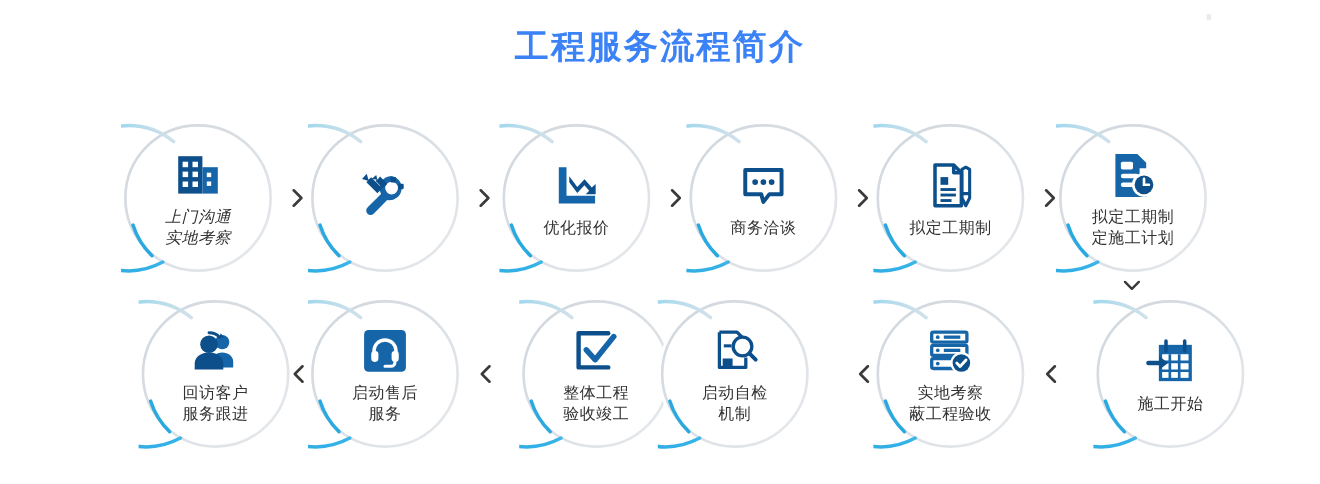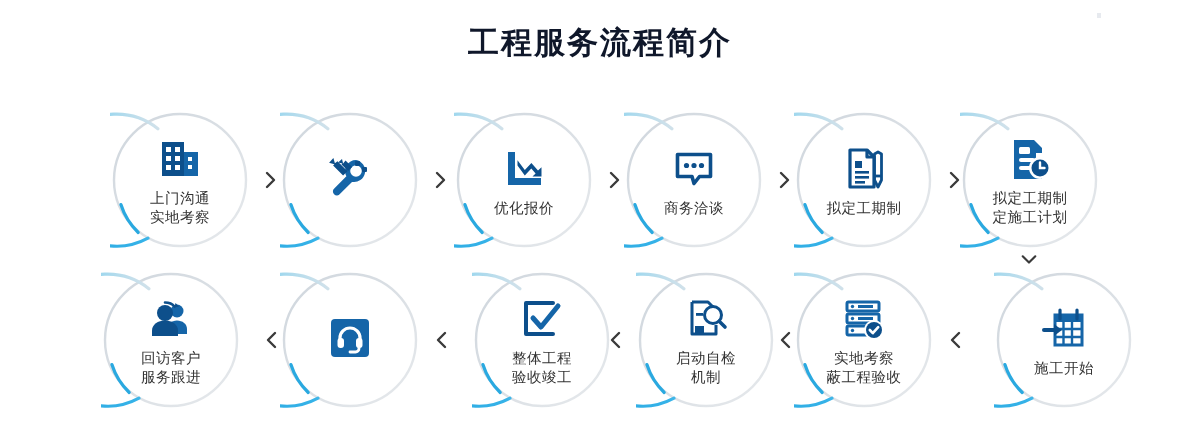--- a/index.html
+++ b/index.html
@@ -85,25 +85,25 @@
     width:4px;height:5px;
     background:#dfe3ea;
     opacity:.75;
   }
 </style>
 </head>
 <body>
 
 <div class="page">
 
-  <div class="title" style="color: #0f172a;">工程服务流程简介</div>
+  <div class="title" style="color: #3b82f6;">工程服务流程简介</div>
   <div class="dot-artifact"></div>
 
   <div class="row row1">
-      <div class="node" style="left: 100px;">
+      <div class="node" style="left: 100px; font-style: italic;">
         <div class="circle">
   <svg class="ring" width="140" height="140" viewBox="0 0 140 140" aria-hidden="true">
     <defs>
       <linearGradient id="grow1-0" x1="0%" y1="100%" x2="100%" y2="0%">
         <stop offset="0%" stop-color="#2aa9e0"></stop>
         <stop offset="45%" stop-color="#35b2e8"></stop>
         <stop offset="72%" stop-color="#8fd4ef"></stop>
         <stop offset="100%" stop-color="#dfe4e9"></stop>
       </linearGradient>
       <linearGradient id="hrow1-0" x1="0%" y1="0%" x2="100%" y2="100%">
@@ -370,21 +370,21 @@
           </div>
         </div>
       </div>
       <div class="chev" style="left: 1020px; top: 148px; color: rgb(58, 58, 58);">
         <svg width="20" height="14" viewBox="0 0 20 14">
           <path d="M3 4l7 7 7-7" fill="none" stroke="currentColor" stroke-width="2.4" stroke-linecap="round" stroke-linejoin="round"></path>
         </svg>
       </div>
     </div>
   <div class="row row2">
-      <div class="node" style="left: 91px;">
+      <div class="node" style="left: 116px;">
         <div class="circle">
   <svg class="ring" width="140" height="140" viewBox="0 0 140 140" aria-hidden="true">
     <defs>
       <linearGradient id="grow2-0" x1="0%" y1="100%" x2="100%" y2="0%">
         <stop offset="0%" stop-color="#2aa9e0"></stop>
         <stop offset="45%" stop-color="#35b2e8"></stop>
         <stop offset="72%" stop-color="#8fd4ef"></stop>
         <stop offset="100%" stop-color="#dfe4e9"></stop>
       </linearGradient>
       <linearGradient id="hrow2-0" x1="0%" y1="0%" x2="100%" y2="100%">
@@ -447,20 +447,24 @@
           <div class="inner">
             <div class="icon">
     <svg width="50" height="50" viewBox="0 0 50 50">
       <rect x="6" y="6" width="38" height="38" rx="4" fill="#1565a8"></rect>
       <path d="M15 29v-4a10 10 0 0 1 20 0v4" fill="none" stroke="#fff" stroke-width="3.2" stroke-linecap="round"></path>
       <rect x="12.5" y="25" width="6.5" height="10" rx="3" fill="#fff"></rect>
       <rect x="31" y="25" width="6.5" height="10" rx="3" fill="#fff"></rect>
       <path d="M34 34v1.5a3.5 3.5 0 0 1-3.5 3.5H25" fill="none" stroke="#fff" stroke-width="2.8" stroke-linecap="round"></path>
     </svg>
             </div>
+            <div class="label">
+              <div>启动售后</div>
+              <div>服务</div>
+            </div>
           </div>
         </div>
       </div>
       <div class="chev" style="left: 432px; top: 69px; color: rgb(58, 58, 58);">
         <svg width="14" height="20" viewBox="0 0 14 20">
           <path d="M11 3l-7 7 7 7" fill="none" stroke="currentColor" stroke-width="2.4" stroke-linecap="round" stroke-linejoin="round"></path>
         </svg>
       </div>
       <div class="node" style="left: 462px;">
         <div class="circle">
@@ -496,21 +500,21 @@
               <div>验收竣工</div>
             </div>
           </div>
         </div>
       </div>
       <div class="chev" style="left: 606px; top: 69px; color: rgb(58, 58, 58);">
         <svg width="14" height="20" viewBox="0 0 14 20">
           <path d="M11 3l-7 7 7 7" fill="none" stroke="currentColor" stroke-width="2.4" stroke-linecap="round" stroke-linejoin="round"></path>
         </svg>
       </div>
-      <div class="node" style="left: 626px;">
+      <div class="node" style="left: 588px;">
         <div class="circle">
   <svg class="ring" width="140" height="140" viewBox="0 0 140 140" aria-hidden="true">
     <defs>
       <linearGradient id="grow2-3" x1="0%" y1="100%" x2="100%" y2="0%">
         <stop offset="0%" stop-color="#2aa9e0"></stop>
         <stop offset="45%" stop-color="#35b2e8"></stop>
         <stop offset="72%" stop-color="#8fd4ef"></stop>
         <stop offset="100%" stop-color="#dfe4e9"></stop>
       </linearGradient>
       <linearGradient id="hrow2-3" x1="0%" y1="0%" x2="100%" y2="100%">

